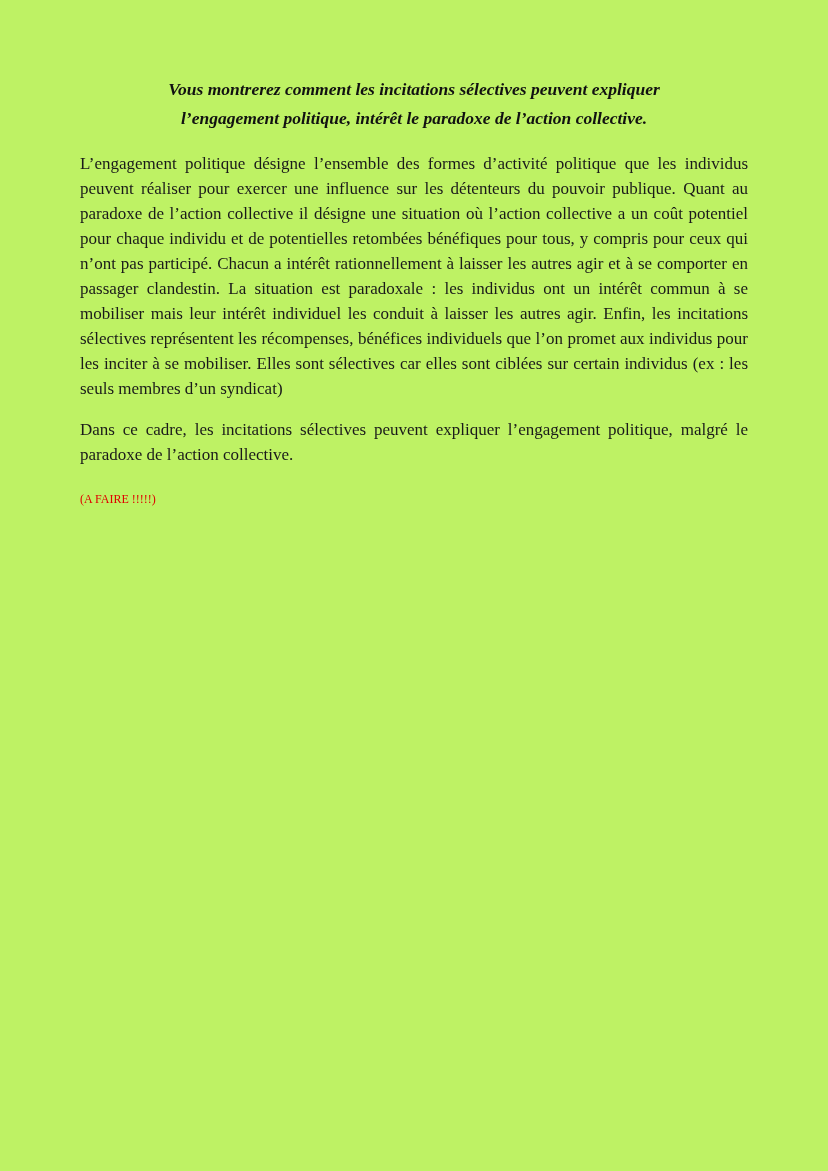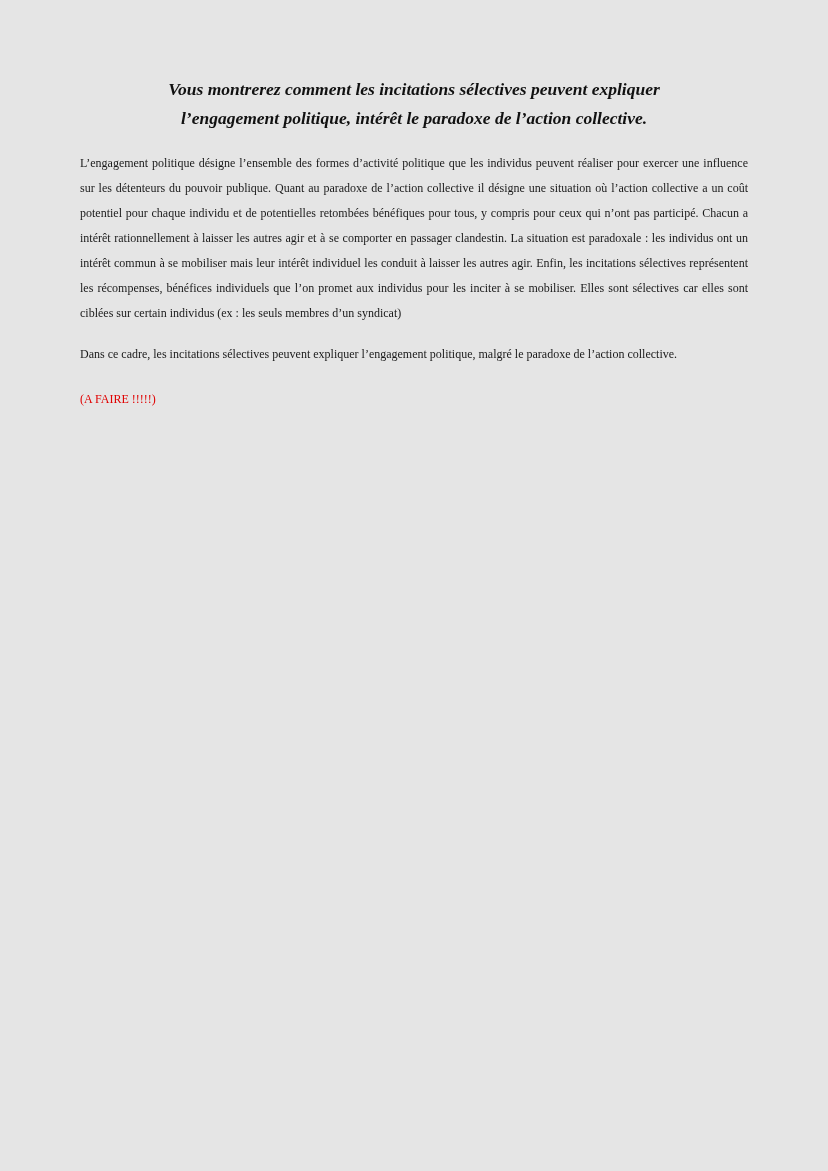--- a/index.html
+++ b/index.html
@@ -4,21 +4,21 @@
 <style>
   html, body {
     margin: 0;
     padding: 0;
     background: #ffffff;
   }
   .page {
     position: relative;
     width: 828px;
     height: 1171px;
-    background: #e5e5e5;
+    background: #bef264;
     box-sizing: border-box;
     padding: 75px 80px 0 80px;
     font-family: "Liberation Serif", "DejaVu Serif", serif;
     color: #1a1a1a;
     overflow: hidden;
   }
   .doc-title {
     text-align: center;
     font-weight: bold;
     font-style: italic;
@@ -26,21 +26,21 @@
     line-height: 29px;
     color: #111111;
     margin: 0 auto 18px auto;
     max-width: 620px;
   }
   .doc-title .title-line {
     display: block;
   }
   .body-paragraph {
     text-align: justify;
-    font-size: 12px;
+    font-size: 17px;
     line-height: 25px;
     margin: 0 0 16px 0;
     color: #1a1a1a;
   }
   .todo-note {
     font-size: 12px;
     line-height: 25px;
     margin: 20px 0 0 0;
     font-weight: normal;
   }

